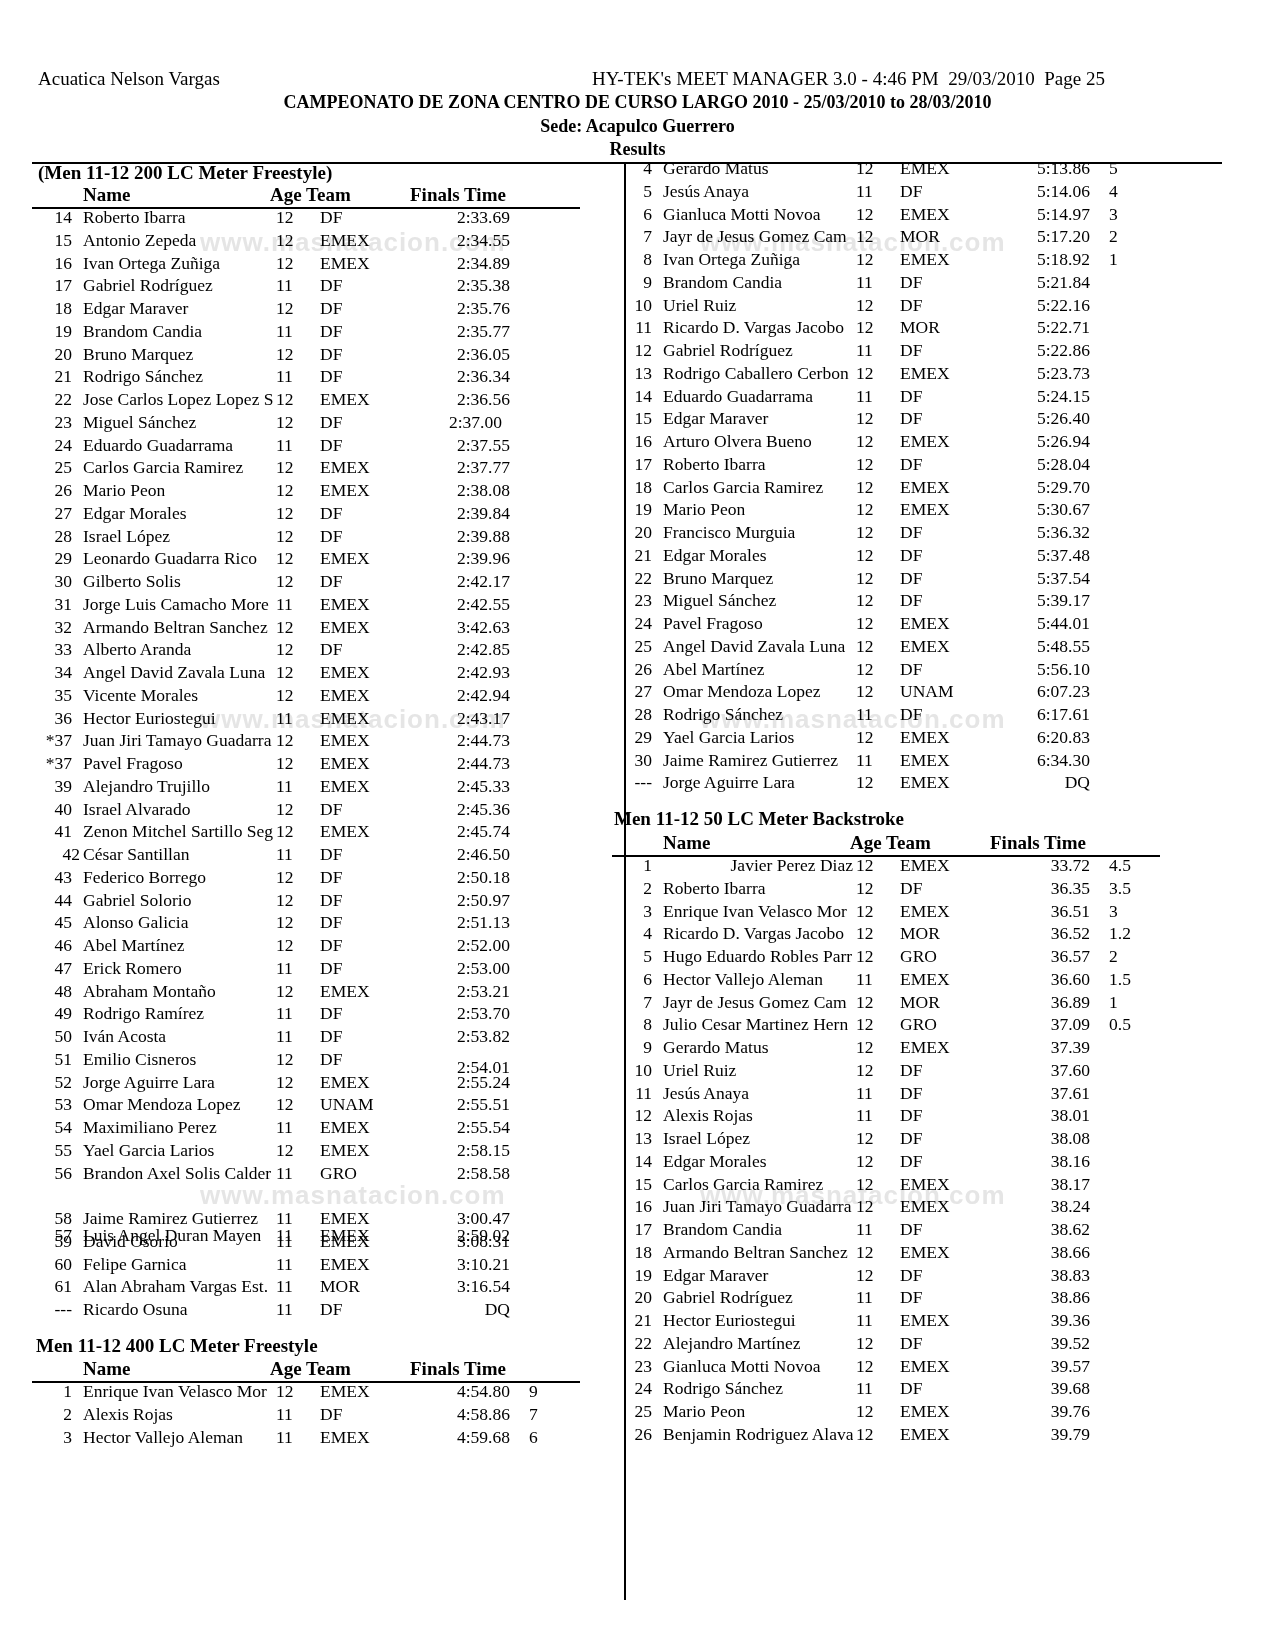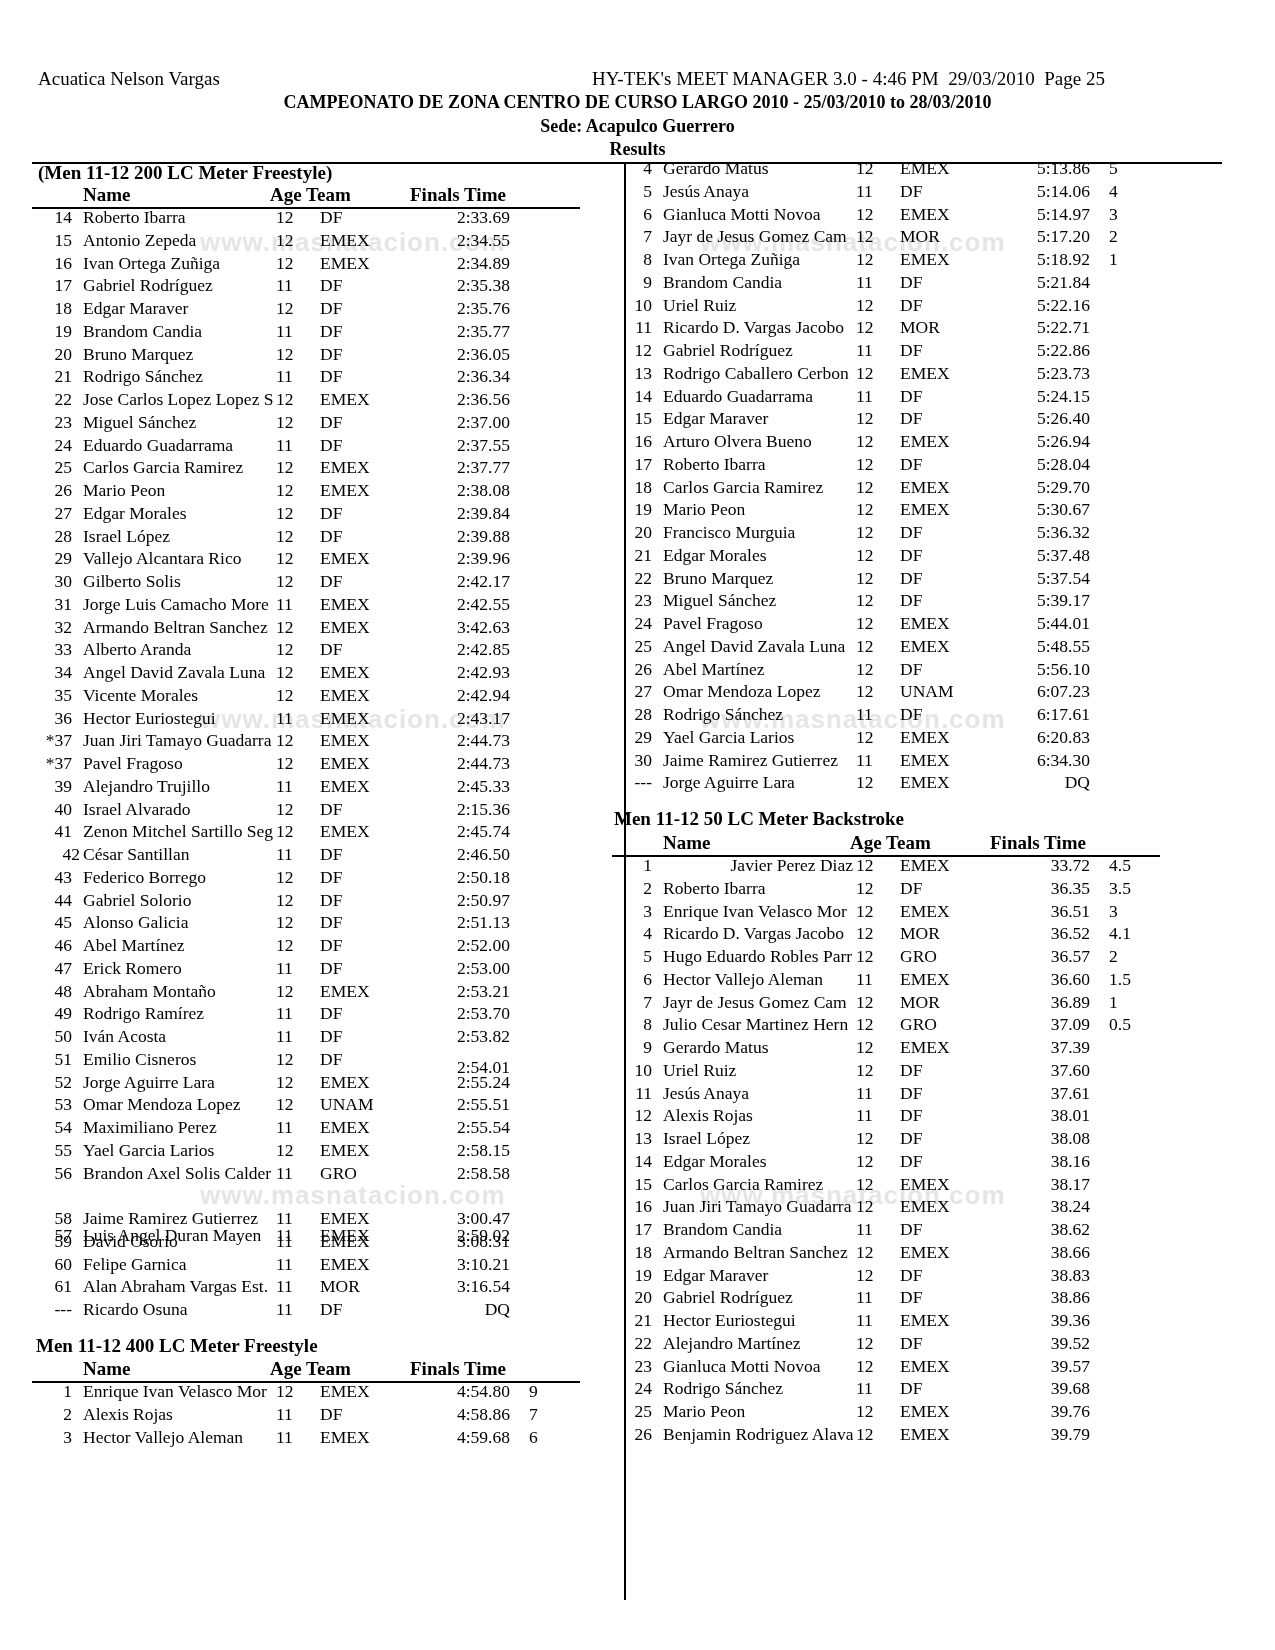--- a/index.html
+++ b/index.html
@@ -109,21 +109,21 @@
       <span class="nm" style="left: 83px; width: 190px;">Jose Carlos Lopez Lopez S</span>
       <span style="left: 276px;">12</span>
       <span style="left: 320px;">EMEX</span>
       <span class="tm" style="left: 400px;">2:36.56</span>
     </div>
     <div class="row" style="left: 0px; top: 411.8px; width: 1275px;">
       <span class="pl" style="left: 32px;">23</span>
       <span class="nm" style="left: 83px; width: 190px;">Miguel Sánchez</span>
       <span style="left: 276px;">12</span>
       <span style="left: 320px;">DF</span>
-      <span class="tm" style="left: 400px; font-family: Liberation Serif, serif;">2:37.00</span>
+      <span class="tm" style="left: 392px; font-family: Liberation Serif, serif;">2:37.00</span>
     </div>
     <div class="row" style="left: 0px; top: 434.5px; width: 1275px;">
       <span class="pl" style="left: 32px;">24</span>
       <span class="nm" style="left: 83px; width: 190px;">Eduardo Guadarrama</span>
       <span style="left: 276px;">11</span>
       <span style="left: 320px;">DF</span>
       <span class="tm" style="left: 400px;">2:37.55</span>
     </div>
     <div class="row" style="left: 0px; top: 457.3px; width: 1275px;">
       <span class="pl" style="left: 32px;">25</span>
@@ -148,21 +148,21 @@
     </div>
     <div class="row" style="left: 0px; top: 525.5px; width: 1275px;">
       <span class="pl" style="left: 32px;">28</span>
       <span class="nm" style="left: 83px; width: 190px;">Israel López</span>
       <span style="left: 276px;">12</span>
       <span style="left: 320px;">DF</span>
       <span class="tm" style="left: 400px;">2:39.88</span>
     </div>
     <div class="row" style="left: 0px; top: 548.3px; width: 1275px;">
       <span class="pl" style="left: 32px;">29</span>
-      <span class="nm" style="left: 83px; width: 190px;">Vallejo Alcantara Rico</span>
+      <span class="nm" style="left: 83px; width: 190px;">Leonardo Guadarra Rico</span>
       <span style="left: 276px;">12</span>
       <span style="left: 320px;">EMEX</span>
       <span class="tm" style="left: 400px;">2:39.96</span>
     </div>
     <div class="row" style="left: 0px; top: 571px; width: 1275px;">
       <span class="pl" style="left: 32px;">30</span>
       <span class="nm" style="left: 83px; width: 190px;">Gilberto Solis</span>
       <span style="left: 276px;">12</span>
       <span style="left: 320px;">DF</span>
       <span class="tm" style="left: 400px;">2:42.17</span>
@@ -228,21 +228,21 @@
       <span class="nm" style="left: 83px; width: 190px;">Alejandro Trujillo</span>
       <span style="left: 276px;">11</span>
       <span style="left: 320px;">EMEX</span>
       <span class="tm" style="left: 400px;">2:45.33</span>
     </div>
     <div class="row" style="left: 0px; top: 798.5px; width: 1275px;">
       <span class="pl" style="left: 32px;">40</span>
       <span class="nm" style="left: 83px; width: 190px;">Israel Alvarado</span>
       <span style="left: 276px;">12</span>
       <span style="left: 320px;">DF</span>
-      <span class="tm" style="left: 400px;">2:15.36</span>
+      <span class="tm" style="left: 400px;">2:45.36</span>
     </div>
     <div class="row" style="left: 0px; top: 821.3px; width: 1275px;">
       <span class="pl" style="left: 32px;">41</span>
       <span class="nm" style="left: 83px; width: 190px;">Zenon Mitchel Sartillo Seg</span>
       <span style="left: 276px;">12</span>
       <span style="left: 320px;">EMEX</span>
       <span class="tm" style="left: 400px;">2:45.74</span>
     </div>
     <div class="row" style="left: 0px; top: 844px; width: 1275px;">
       <span class="pl" style="left: 40px;">42</span>
@@ -653,21 +653,21 @@
       <span style="left: 900px;">EMEX</span>
       <span class="tm" style="left: 980px;">36.51</span>
       <span class="pt" style="left: 1109px;">3</span>
     </div>
     <div class="row" style="left: 0px; top: 923.3px; width: 1275px;">
       <span class="pl" style="left: 612px;">4</span>
       <span class="nm" style="left: 663px; width: 190px;">Ricardo D. Vargas Jacobo</span>
       <span style="left: 856px;">12</span>
       <span style="left: 900px;">MOR</span>
       <span class="tm" style="left: 980px;">36.52</span>
-      <span class="pt" style="left: 1109px;">4.1</span>
+      <span class="pt" style="left: 1109px;">1.2</span>
     </div>
     <div class="row" style="left: 0px; top: 946px; width: 1275px;">
       <span class="pl" style="left: 612px;">5</span>
       <span class="nm" style="left: 663px; width: 190px;">Hugo Eduardo Robles Parr</span>
       <span style="left: 856px;">12</span>
       <span style="left: 900px;">GRO</span>
       <span class="tm" style="left: 980px;">36.57</span>
       <span class="pt" style="left: 1109px;">2</span>
     </div>
     <div class="row" style="left: 0px; top: 968.8px; width: 1275px;">

